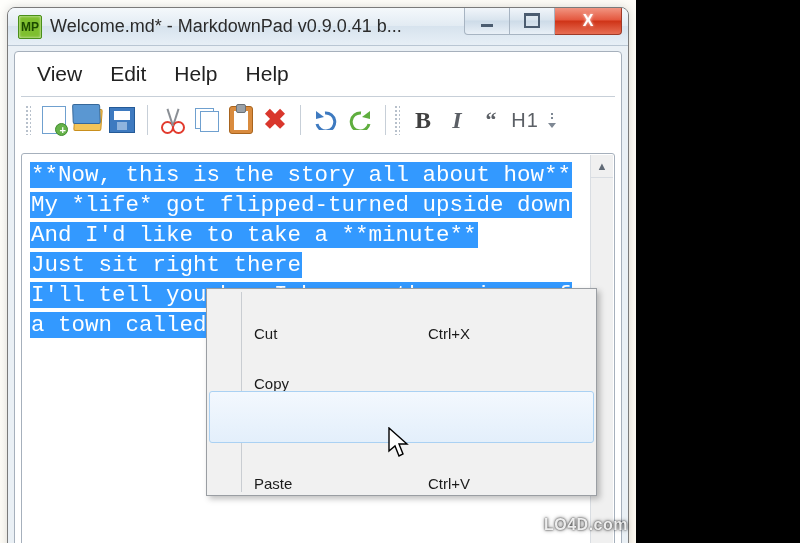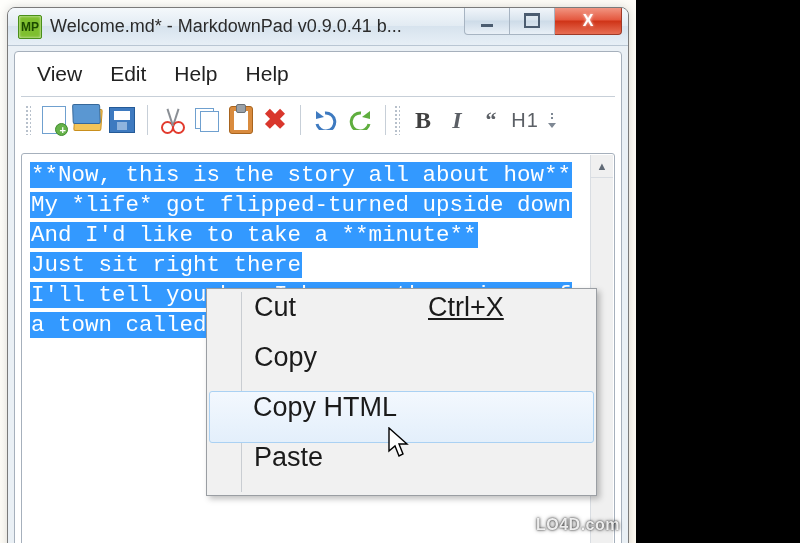--- a/index.html
+++ b/index.html
@@ -207,43 +207,43 @@
     background:#f1f1f1;
     border:1px solid #9a9ea3;
     box-shadow:3px 3px 6px rgba(0,0,0,.25);
     padding:3px;
   }
   .context .gutter{
     position:absolute;left:3px;top:3px;bottom:3px;width:31px;background:#f1f1f1;border-right:1px solid #c9cdd2;
   }
   .ctx-item{
     position:relative;
-    display:flex;align-items:flex-start;
+    display:flex;align-items:flex-end;
     height:50px;
     padding-left:44px;
-    font-size:27px;color:#1b1b1b;
+    font-size:15px;color:#1b1b1b;
     z-index:1;
   }
   .ctx-item .lbl{flex:1;}
-  .ctx-item .sc{width:165px;text-decoration:underline;}
+  .ctx-item .sc{width:165px;}
   .ctx-item.hover{
     background:linear-gradient(#f3f8fe,#e3effb);
     border:1px solid #aad1f3;
     border-radius:3px;
     margin:-1px;
     padding-left:43px;
   }
 
   
   .cursor{
     position:absolute;left:388px;top:427px;z-index:50;pointer-events:none;
   }
 
   .watermark{
-    position:absolute;right:16px;bottom:10px;
+    position:absolute;right:8px;bottom:10px;
     font:700 16px/1 Arial,sans-serif;color:rgba(255,255,255,.9);
     text-shadow:0 0 4px rgba(0,0,0,.55),0 0 2px rgba(0,0,0,.85);
     letter-spacing:.5px;
   }
 </style>
 </head>
 <body>
 
 <div class="screen">
   <div class="window">
@@ -357,24 +357,24 @@
   <div class="context">
     <div class="gutter"></div>
     <div class="ctx-item">
       <span class="lbl">Cut</span>
       <span class="sc">Ctrl+X</span>
     </div>
     <div class="ctx-item">
       <span class="lbl">Copy</span>
     </div>
     <div class="ctx-item hover">
-      <span class="lbl">Copy HTML</span>
     </div>
     <div class="ctx-item">
       <span class="lbl">Paste</span>
+      <span class="sc">Ctrl+V</span>
     </div>
   </div>
 
   <svg class="cursor" width="24" height="32" viewBox="0 0 24 32">
     <path d="M1 1 L1 24 L7 19 L11 29 L15 27 L11 17 L19 17 Z" fill="#fff" stroke="#000" stroke-width="1.4"></path>
   </svg>
 
   <div class="watermark">LO4D.com</div>
 </div>
 

